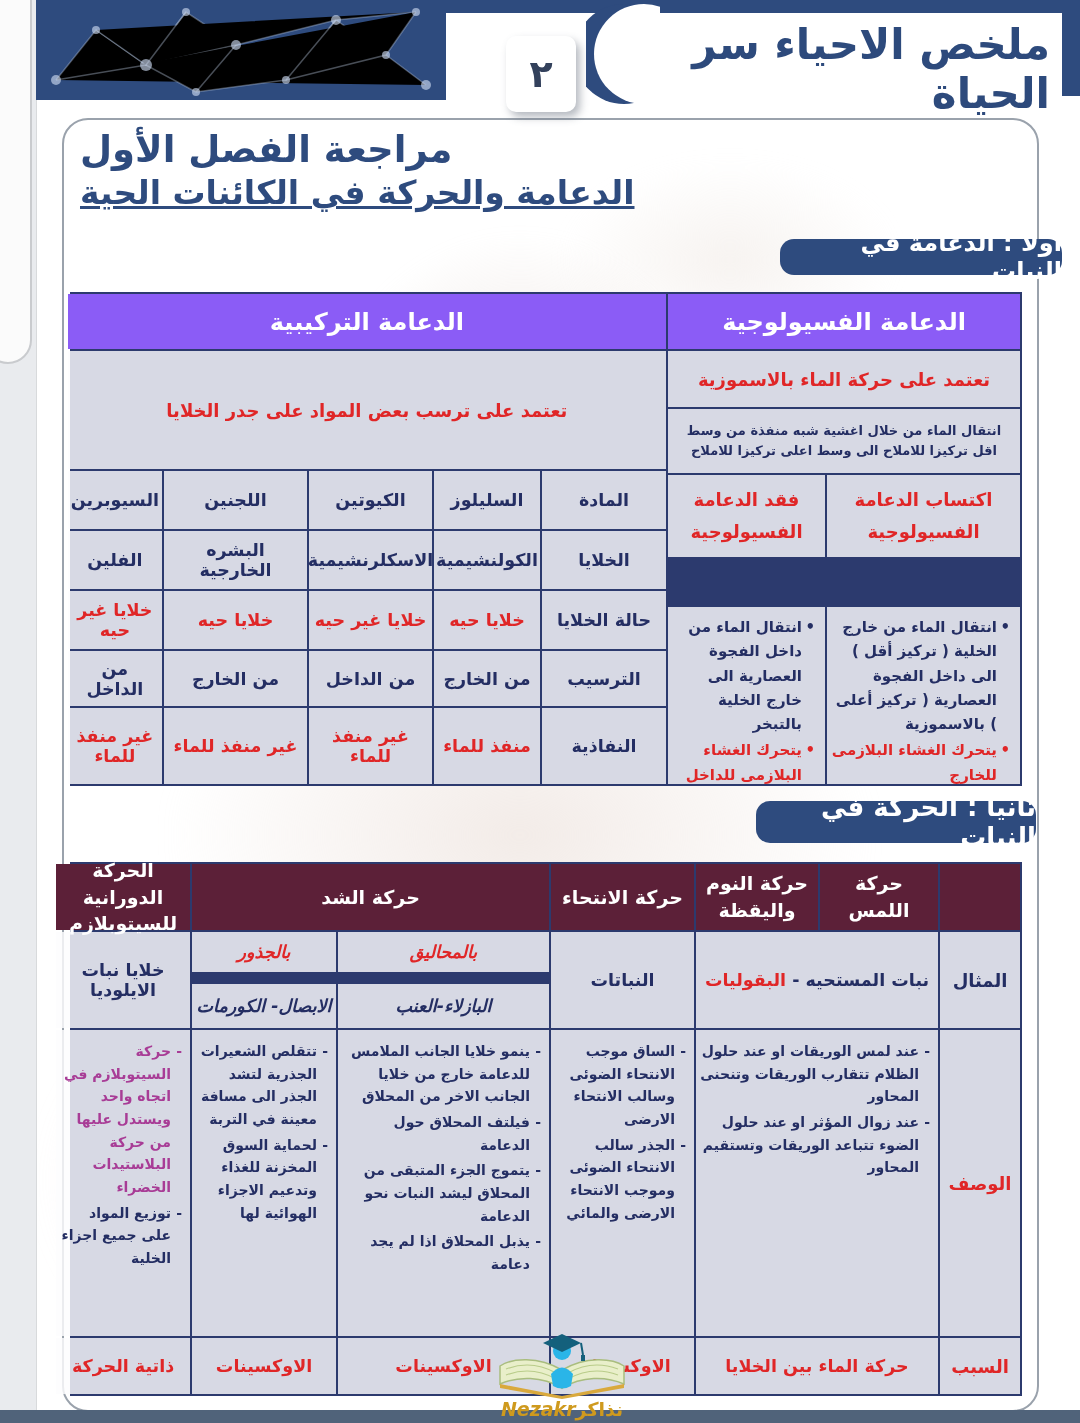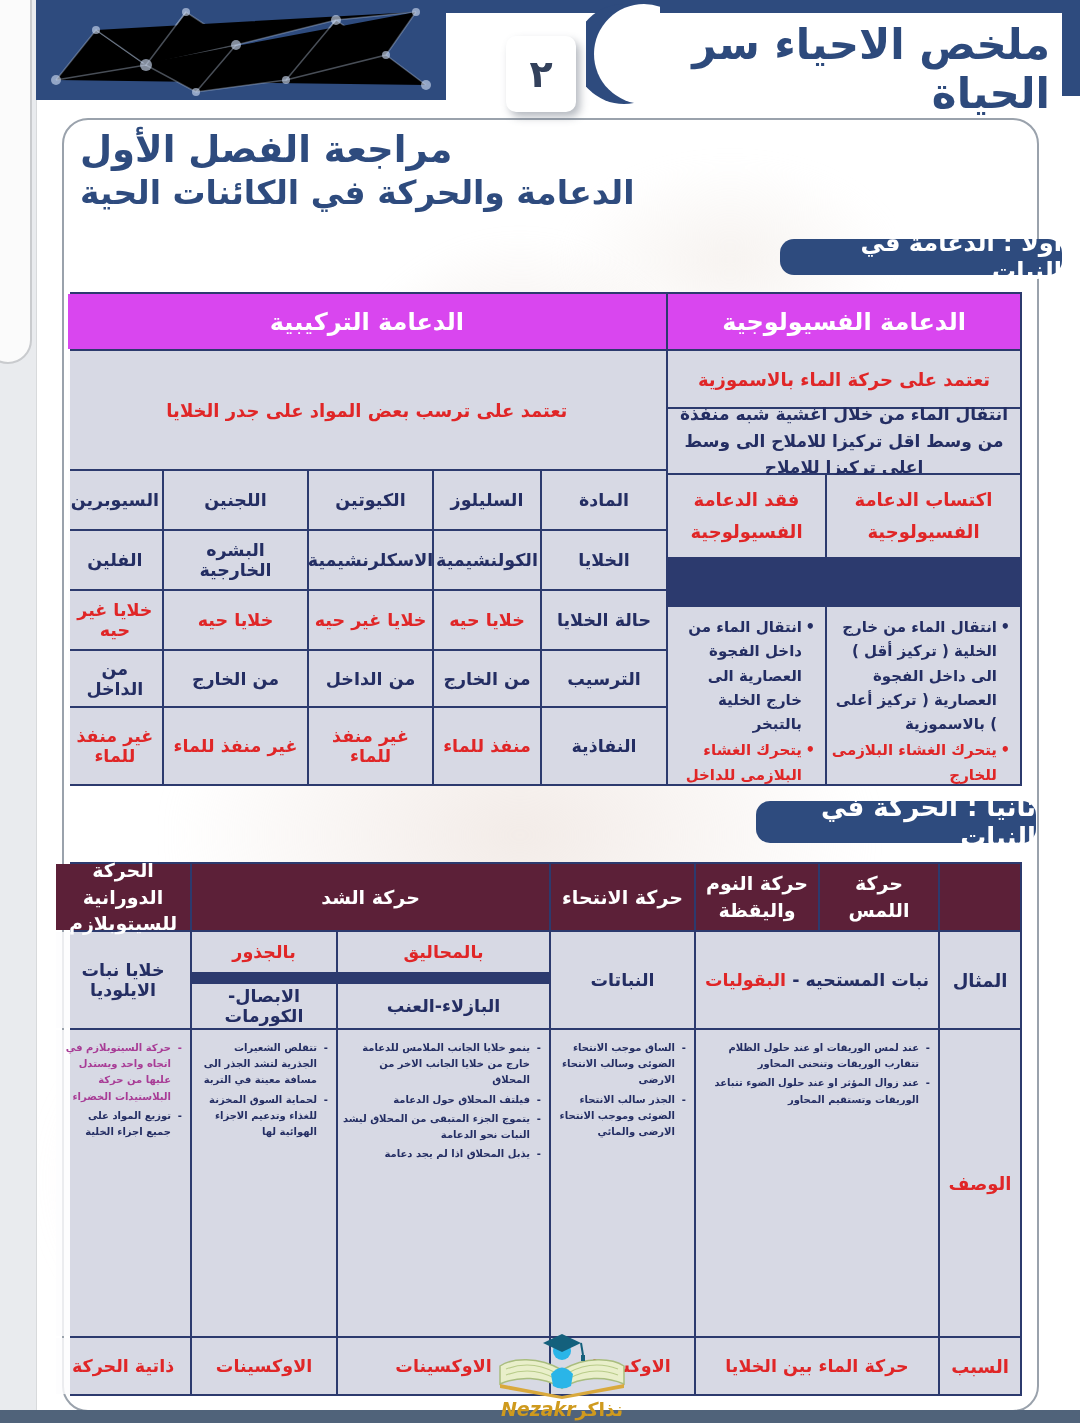--- a/index.html
+++ b/index.html
@@ -24,57 +24,57 @@
   .net-block{position:absolute;left:36px;top:0;width:410px;height:100px;background:#2e4b7e;z-index:2;}
   .top-strip{position:absolute;left:446px;top:0;width:634px;height:13px;background:#2e4b7e;z-index:2;}
   .right-edge-block{position:absolute;left:1062px;top:0;width:18px;height:96px;background:#2e4b7e;z-index:2;}
   .brand{position:absolute;right:30px;top:20px;width:420px;text-align:right;font-size:42px;font-weight:bold;color:#2d4a7c;z-index:3;letter-spacing:0;}
   .crescent{position:absolute;left:586px;top:2px;z-index:2;}
   .page-num-box{position:absolute;left:506px;top:36px;width:70px;height:76px;background:#fff;border-radius:10px;box-shadow:4px 5px 8px rgba(90,100,115,.45);display:flex;align-items:center;justify-content:center;font-size:38px;font-weight:bold;color:#33415c;z-index:3;}
 
   
   .doc-title{position:absolute;left:80px;top:128px;width:920px;text-align:left;color:#2e4b7e;z-index:2;}
   .doc-title .l1{font-size:37px;font-weight:bold;line-height:1.2;}
-  .doc-title .l2{font-size:33px;font-weight:bold;line-height:1.3;}
+  .doc-title .l2{font-size:33px;font-weight:bold;line-height:1.3;text-decoration:underline;}
   .badge{position:absolute;background:#2e4b7e;color:#fff;font-weight:bold;border-radius:14px;display:flex;align-items:center;justify-content:center;z-index:2;}
   .badge1{left:780px;top:239px;width:242px;height:36px;font-size:24px;padding-left:40px;}
   .badge2{left:756px;top:801px;width:280px;height:42px;font-size:26px;}
 
   
   .red{color:#e02627;}
   .ink{color:#242e63;}
   .mag{color:#a83c96;}
   .cellbg{background:rgba(253,253,254,.82);}
   .c{display:flex;align-items:center;justify-content:center;text-align:center;font-weight:bold;}
 
   
   .table1{position:absolute;left:70px;top:292px;width:952px;height:494px;direction:rtl;display:grid;grid-template-columns:352px 1fr;gap:2px;padding:2px;background:#2c3a6e;z-index:2;box-sizing:border-box;}
   .t1col{display:grid;gap:2px;min-height:0;}
   .t1phys{grid-template-rows:55px 56px 64px 1fr;}
   .t1struct{grid-template-rows:55px 118px 1fr;}
-  .hd{background:#d946ef;color:#fff;font-size:24px;}
+  .hd{background:#8b5cf6;color:#fff;font-size:24px;}
   .c-basis{font-size:18px;padding:0 8px;}
-  .c-def{font-size:17px;line-height:1.55;padding:0 6px;text-align:center;}
+  .c-def{font-size:13px;line-height:1.55;padding:0 6px;text-align:center;}
   .sub{display:grid;grid-template-columns:193px 1fr;gap:2px;min-height:0;}
   .subcol{display:grid;grid-template-rows:82px 1fr;gap:2px;min-height:0;}
   .subhd{font-size:18px;line-height:1.8;padding:0 16px;}
   .list{display:block;padding:8px 10px 4px 4px;text-align:right;overflow:hidden;margin-top:48px;}
   .li{font-size:15px;line-height:1.62;font-weight:bold;position:relative;padding-right:13px;margin-bottom:2px;}
   .li::before{content:"•";position:absolute;right:0;top:0;}
   .sgrid{display:grid;grid-template-columns:124px 106px 123px 143px 1fr;grid-template-rows:58px 58px 58px 55px 1fr;gap:2px;min-height:0;}
   .sgrid .c{font-size:17.5px;padding:0 3px;}
 
   
   .table2{position:absolute;left:70px;top:862px;width:952px;height:534px;direction:rtl;display:grid;grid-template-columns:80px 118px 122px 143px 211px 144px 134px;grid-template-rows:66px 96px 306px 56px;gap:2px;padding:2px;background:#2c3a6e;z-index:2;box-sizing:border-box;}
   .mar{background:#5c2038;color:#fff;font-size:19px;line-height:1.4;padding:0 4px;}
   .t2ex{font-size:17.5px;padding:0 4px;}
-  .mini{display:grid;grid-template-rows:40px 1fr;gap:12px;min-height:0;}
+  .mini{display:grid;grid-template-rows:40px 1fr;gap:12px;min-height:0;font-style:italic;}
   .mini .c{font-size:17.5px;}
   .dlist{display:block;padding:10px 8px 4px 4px;text-align:right;overflow:hidden;}
-  .dli{font-size:10px;line-height:1.62;font-weight:bold;position:relative;padding-right:11px;margin-bottom:3px;}
+  .dli{font-size:14px;line-height:1.62;font-weight:bold;position:relative;padding-right:11px;margin-bottom:3px;}
   .dli::before{content:"-";position:absolute;right:0;top:0;}
   .t2cause{font-size:17.5px;}
   .rlabel{font-size:18px;}
 
   
   .gc1{grid-column:1}.gc2{grid-column:2}.gc3{grid-column:3}.gc4{grid-column:4}.gc5{grid-column:5}.gc6{grid-column:6}.gc7{grid-column:7}
   .gs2{grid-column:2 / span 2}.gs56{grid-column:5 / span 2}
   .gr1{grid-row:1}.gr2{grid-row:2}.gr3{grid-row:3}.gr4{grid-row:4}
 
   

